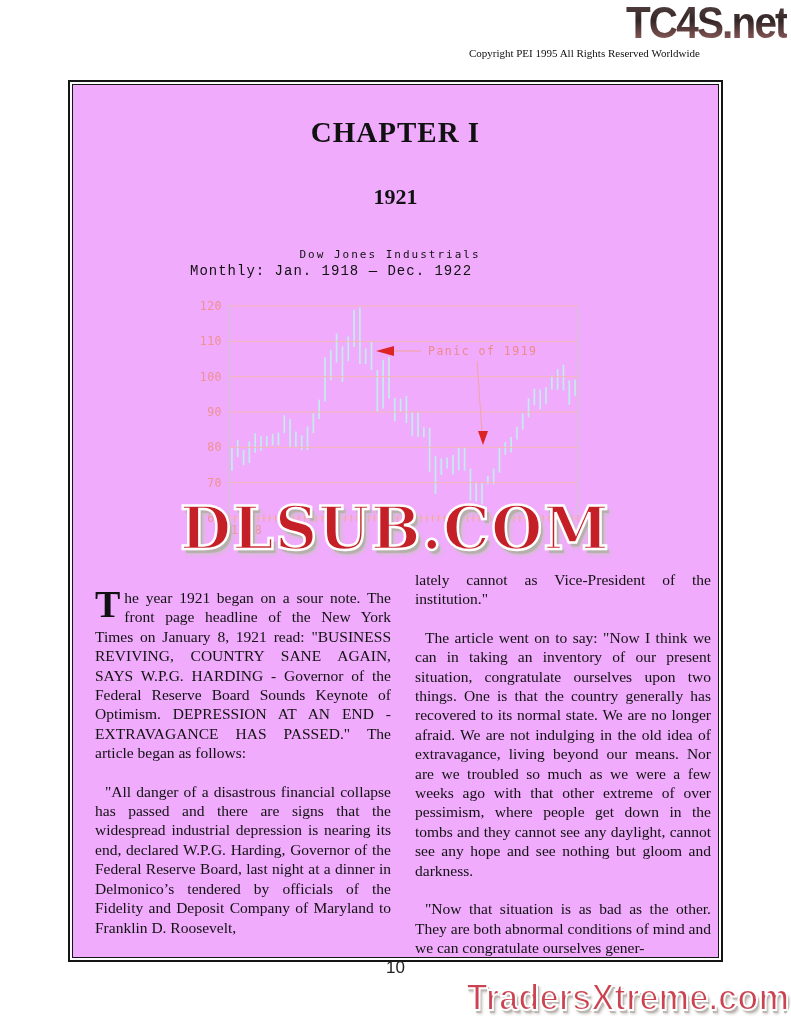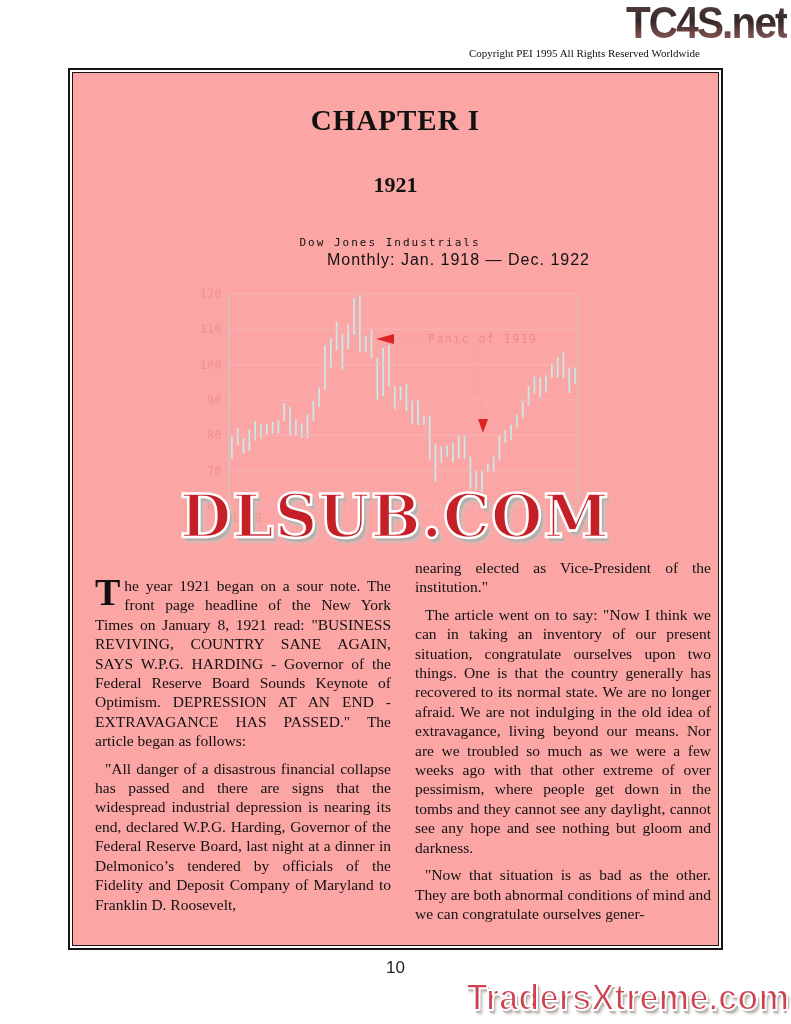--- a/index.html
+++ b/index.html
@@ -8,49 +8,49 @@
 
   
   .tc4s{position:absolute;top:-2px;right:4px;
         font-family:"Liberation Sans",sans-serif;font-weight:bold;font-size:44px;
         letter-spacing:-2px;transform:scaleX(0.92);transform-origin:right top;
         background:linear-gradient(180deg,#5a4646 5%,#342626 45%,#7d5151 78%,#9d7068 100%);
         -webkit-background-clip:text;background-clip:text;color:transparent;}
   .copyright{position:absolute;top:47px;right:91px;font-size:11px;color:#101010;}
 
   
-  .frame{position:absolute;left:68px;top:68px;width:651px;height:878px;background:#fca5a5;
+  .frame{position:absolute;left:68px;top:80px;width:651px;height:878px;background:#f0abfc;
          border:2px solid #151515;
          box-shadow:inset 0 0 0 2px #ffffff, inset 0 0 0 3px #151515;}
 
   .chapter-title{position:absolute;top:34px;left:0;right:0;text-align:center;
                  font-weight:bold;font-size:29px;letter-spacing:1px;}
   .chapter-year{position:absolute;top:102px;left:0;right:0;text-align:center;
                 font-weight:bold;font-size:22px;}
 
   
   .chart-title{position:absolute;top:166px;left:120px;width:400px;text-align:center;
                font-family:"DejaVu Sans Mono",monospace;font-size:11px;letter-spacing:2px;}
-  .chart-sub{position:absolute;top:181px;left:120px;width:400px;text-align:right;
-             font-family:Liberation Sans, sans-serif;font-size:16px;letter-spacing:1px;}
+  .chart-sub{position:absolute;top:181px;left:120px;width:400px;text-align:left;
+             font-family:Liberation Mono, monospace;font-size:14px;letter-spacing:1px;}
   .chart-svg{position:absolute;left:120px;top:215px;}
 
   
   .dlsub{position:absolute;top:412px;left:110px;width:420px;text-align:center;
          font-family:"DejaVu Serif",serif;font-weight:bold;font-size:59px;letter-spacing:1px;
          color:#c51f28;-webkit-text-stroke:2.5px #ffffff;
          text-shadow:3px 4px 1px #b6b0ac, 4px 5px 4px #c9c4c0;}
 
   
   .col{position:absolute;width:296px;font-size:15.5px;line-height:19.4px;
        text-align:justify;}
   .col-left{left:25px;top:506px;}
   .col-right{left:345px;top:488px;}
   .para{margin:0;}
-  .para + .para{margin-top:8px;}
+  .para + .para{margin-top:19px;}
   .para.indent{text-indent:10px;}
   .dropcap{float:left;font-size:38px;line-height:30px;font-weight:bold;
            margin:1px 4px 0 0;}
 
   .page-number{position:absolute;top:958px;left:0;right:0;text-align:center;
                font-family:"Liberation Sans",sans-serif;font-size:17px;color:#222;}
 
   .tradersxtreme{position:absolute;top:977px;right:2px;
                  font-family:"Liberation Sans",sans-serif;font-weight:bold;font-size:36px;
                  letter-spacing:0px;transform:scaleX(0.96);transform-origin:right top;
@@ -220,21 +220,21 @@
       </svg>
 
     <div class="dlsub">DLSUB.COM</div>
 
     <div class="col col-left">
       <p class="para"><span class="dropcap">T</span><span>he year 1921 began on a sour note. The front page headline of the New York Times on January 8, 1921 read: "BUSINESS REVIVING, COUNTRY SANE AGAIN, SAYS W.P.G. HARDING - Governor of the Federal Reserve Board Sounds Keynote of Optimism. DEPRESSION AT AN END - EXTRAVAGANCE HAS PASSED." The article began as follows:</span></p>
       <p class="para indent">"All danger of a disastrous financial collapse has passed and there are signs that the widespread industrial depression is nearing its end, declared W.P.G. Harding, Governor of the Federal Reserve Board, last night at a dinner in Delmonico’s tendered by officials of the Fidelity and Deposit Company of Maryland to Franklin D. Roosevelt,</p>
     </div>
 
     <div class="col col-right">
-      <p class="para">nearing elected as Vice-President of the institution."</p>
+      <p class="para">lately cannot as Vice-President of the institution."</p>
       <p class="para indent">The article went on to say: "Now I think we can in taking an inventory of our present situation, congratulate ourselves upon two things. One is that the country generally has recovered to its normal state. We are no longer afraid. We are not indulging in the old idea of extravagance, living beyond our means. Nor are we troubled so much as we were a few weeks ago with that other extreme of over pessimism, where people get down in the tombs and they cannot see any daylight, cannot see any hope and see nothing but gloom and darkness.</p>
       <p class="para indent">"Now that situation is as bad as the other. They are both abnormal conditions of mind and we can congratulate ourselves gener-</p>
     </div>
 
   </div>
 
   <div class="page-number">10</div>
   <div class="tradersxtreme">TradersXtreme.com</div>
 
 </div>

